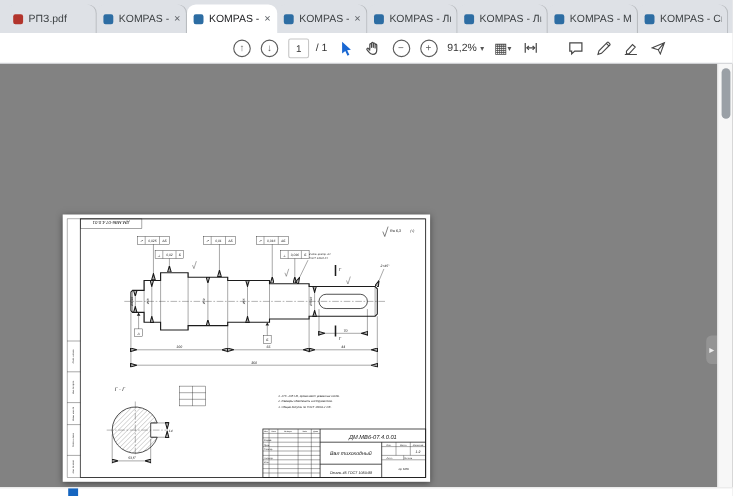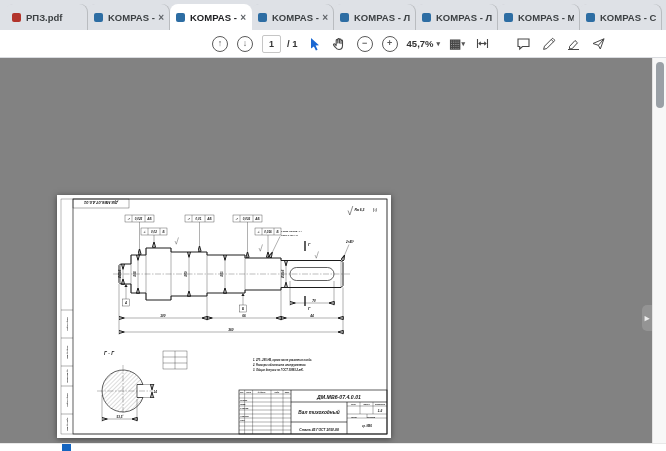--- a/index.html
+++ b/index.html
@@ -1,17 +1,17 @@
 <!DOCTYPE html>
 <html><head>
 <meta charset="utf-8">
 <style>
   html,body{margin:0;padding:0;width:666px;height:451px;overflow:hidden;
     font-family:"Liberation Sans",sans-serif;background:#fff;}
-  .window{position:relative;width:666px;height:451px;font-weight:bold;}
+  .window{position:relative;width:666px;height:451px;}
 
   
   .tabstrip{height:30px;background:#dee1e6;display:flex;align-items:flex-end;
     padding-left:6px;box-sizing:border-box;}
   .tab{width:82px;height:26px;box-sizing:border-box;display:flex;align-items:center;
     padding:0 6px;font-size:9.5px;color:#3c4043;white-space:nowrap;overflow:hidden;
     border-radius:8px 8px 0 0;cursor:default;flex:none;}
   .tab:not(.active){box-shadow:inset -1px 0 0 #b9bcc0;}
   .tab.active{background:#fff;color:#202124;box-shadow:none;}
   .fav{width:9px;height:9px;border-radius:2px;background:#2d6da3;margin-right:5px;flex:none;}
@@ -119,21 +119,21 @@
     <span class="tbtn">
       <svg class="icon" width="15" height="15" viewBox="0 0 15 15">
         <path d="M4.2,8.5 V4.4 c0,-1.1 1.6,-1.1 1.6,0 V7 M5.8,6.8 V3.4 c0,-1.1 1.6,-1.1 1.6,0 V7
                  M7.4,7 V3.9 c0,-1.1 1.6,-1.1 1.6,0 V7.4 M9,7.6 V4.9 c0,-1 1.5,-1 1.5,0.1 V9.5
                  c0,2.5 -1.4,4 -3.6,4 c-1.8,0 -2.7,-0.8 -3.5,-2.2 L1.6,9.1 c-0.5,-0.9 0.7,-1.7 1.4,-0.9 l1.2,1.4" stroke="#474747" stroke-width="1.1" fill="none" stroke-linecap="round"></path>
       </svg>
     </span>
     <span class="tbtn circ">−</span>
     <span class="tbtn circ">+</span>
     <span class="zoombox">
-      <span>45,7%</span>
+      <span>91,2%</span>
       <span class="caret">▾</span>
     </span>
     <span class="tbtn">
       <span class="grid-glyph">▦</span>
       <span class="caret">▾</span>
     </span>
     <span class="tbtn">
       <svg class="icon" width="15" height="15" viewBox="0 0 15 15">
         <g stroke="#474747" stroke-width="1.1" fill="none">
           <line x1="2.5" y1="3" x2="2.5" y2="12"></line>

